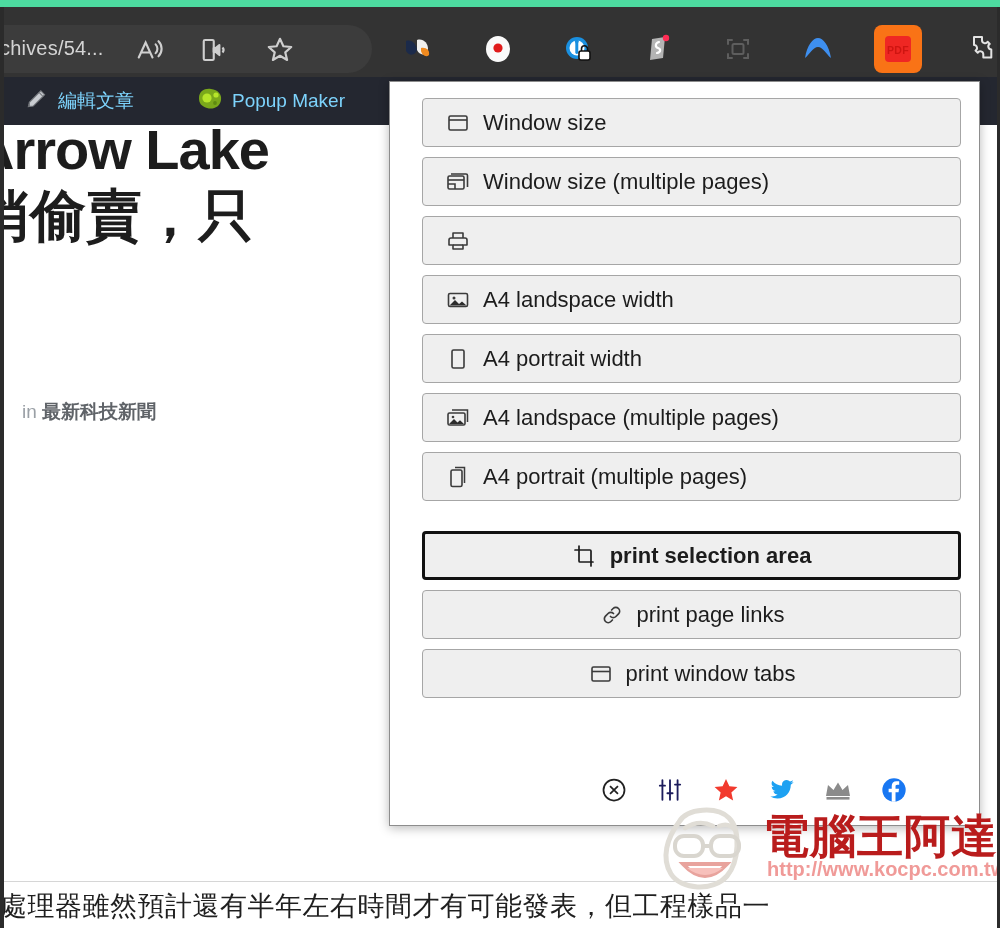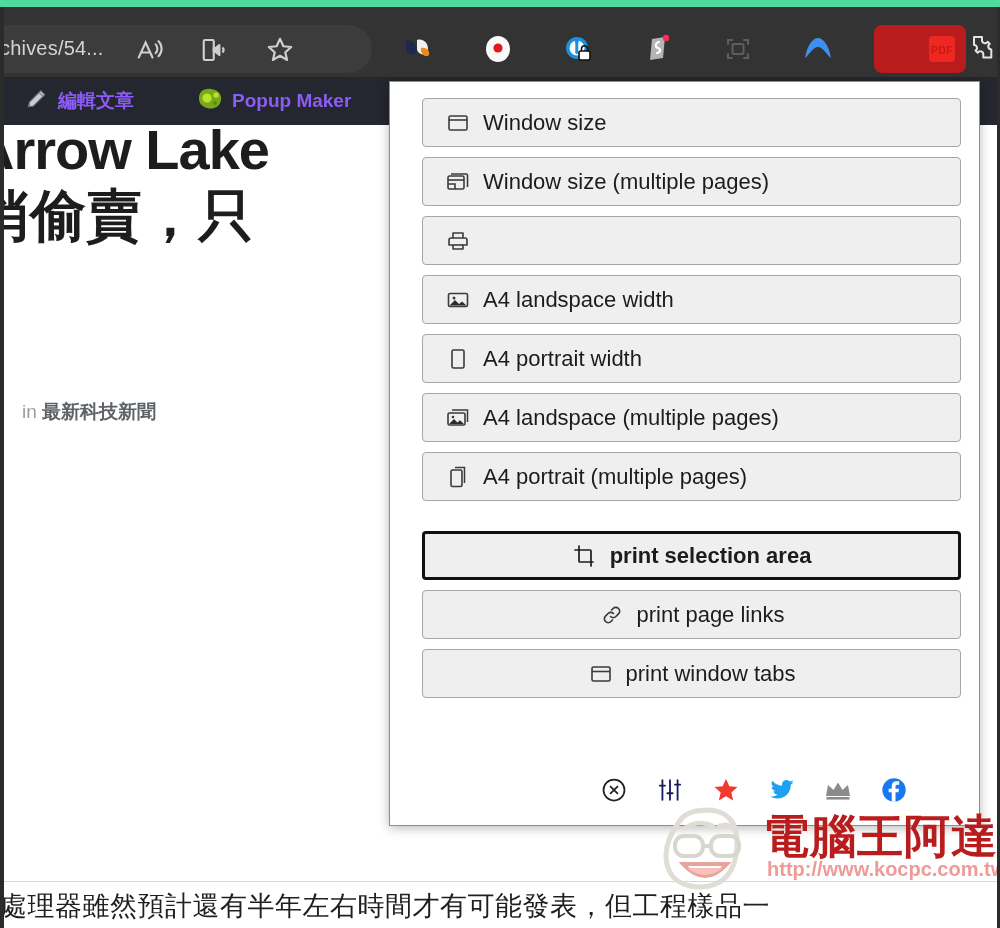--- a/index.html
+++ b/index.html
@@ -60,37 +60,36 @@
     color: #cfcfcf;
   }
   .omni-icon svg { width: 30px; height: 30px; display: block; }
 
   .ext-bar-icon {
     position: absolute; top: 18px;
     width: 48px; height: 48px;
     display: flex; align-items: center; justify-content: center;
     border-radius: 8px;
   }
-  .ext-bar-icon.active { background: #b91c1c; padding-left: 44px; }
+  .ext-bar-icon.active { background: #f97316; }
 
   
   .bookmarks {
     position: absolute; left: 0; top: 77px;
     width: 1000px; height: 48px;
     background: #242730;
   }
   .bm-item {
     position: absolute; top: 10px;
     display: flex; align-items: center; gap: 8px;
     height: 28px;
   }
   .bm-label {
-    font-size: 19px; color: #8b5cf6;
-    white-space: nowrap;
-    font-weight: bold;
+    font-size: 19px; color: #7dd3fc;
+    white-space: nowrap;
   }
 
   
   .page {
     position: absolute; left: 4px; top: 125px;
     width: 993px; height: 803px;
     background: #ffffff;
     overflow: hidden;
   }
   .headline {

